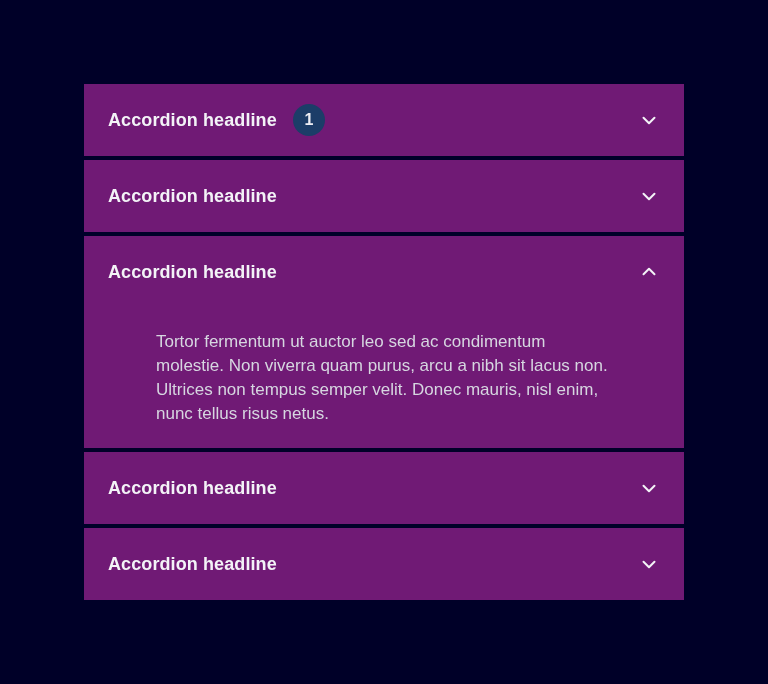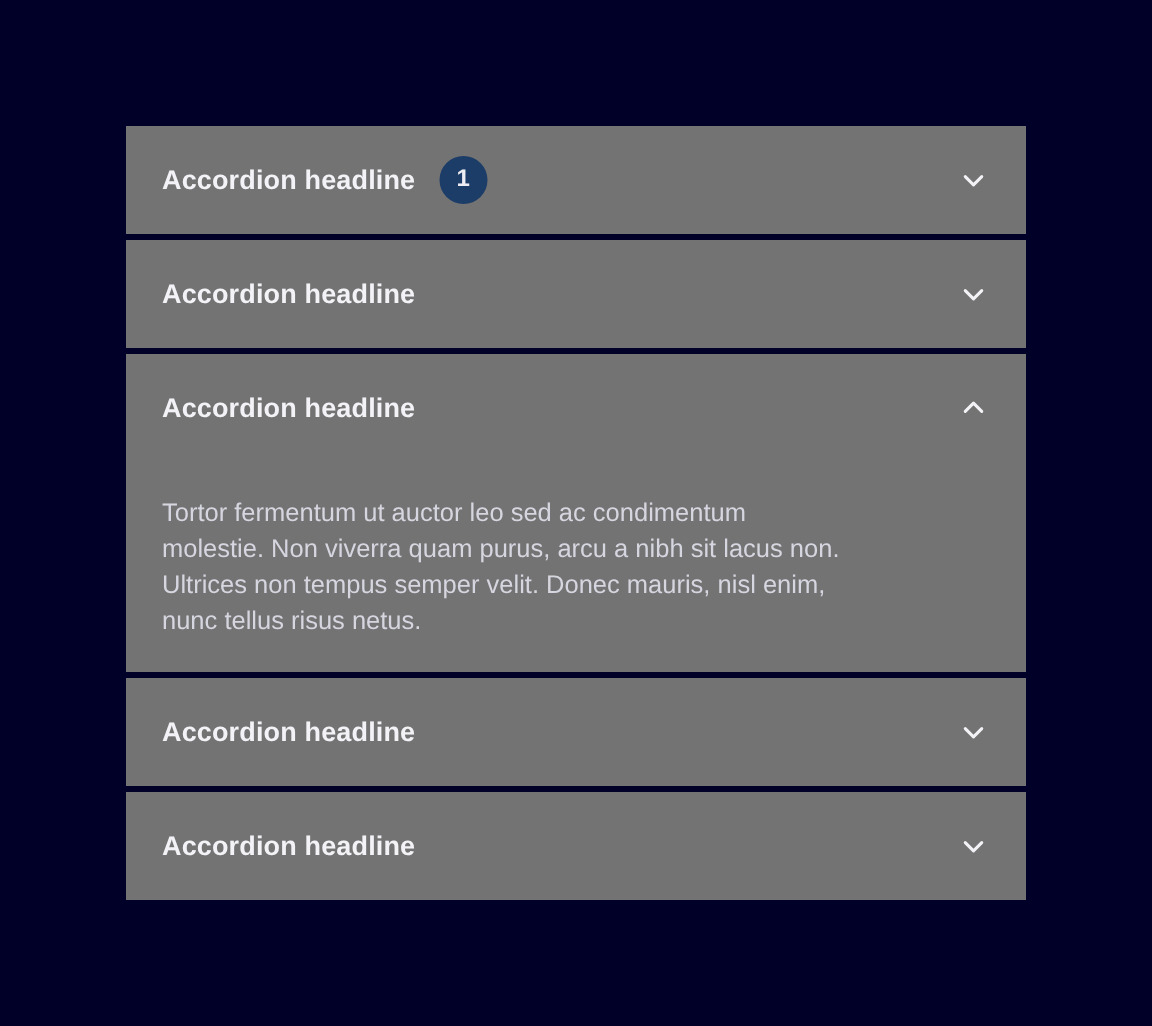--- a/index.html
+++ b/index.html
@@ -11,21 +11,21 @@
   }
   .accordion {
     position: absolute;
     left: 84px; top: 84px;
     width: 600px;
     display: flex;
     flex-direction: column;
     gap: 4px;
   }
   .accordion-item {
-    background: #737373;
+    background: #701a75;
   }
   .accordion-header {
     height: 72px;
     display: flex;
     align-items: center;
     padding: 0 24px;
     cursor: pointer;
   }
   .headline {
     color: #F3F3F7;
@@ -46,20 +46,21 @@
     justify-content: center;
   }
   .spacer { flex: 1; }
   .chevron {
     width: 22px; height: 22px;
     flex: 0 0 auto;
     display: block;
   }
   .accordion-body {
     padding: 22px 24px;
+    margin-left: 48px;
   }
   .accordion-body p {
     color: #D6D6E0;
     font-size: 17px;
     line-height: 24px;
     white-space: pre-line;
   }
 </style>
 </head>
 <body>

